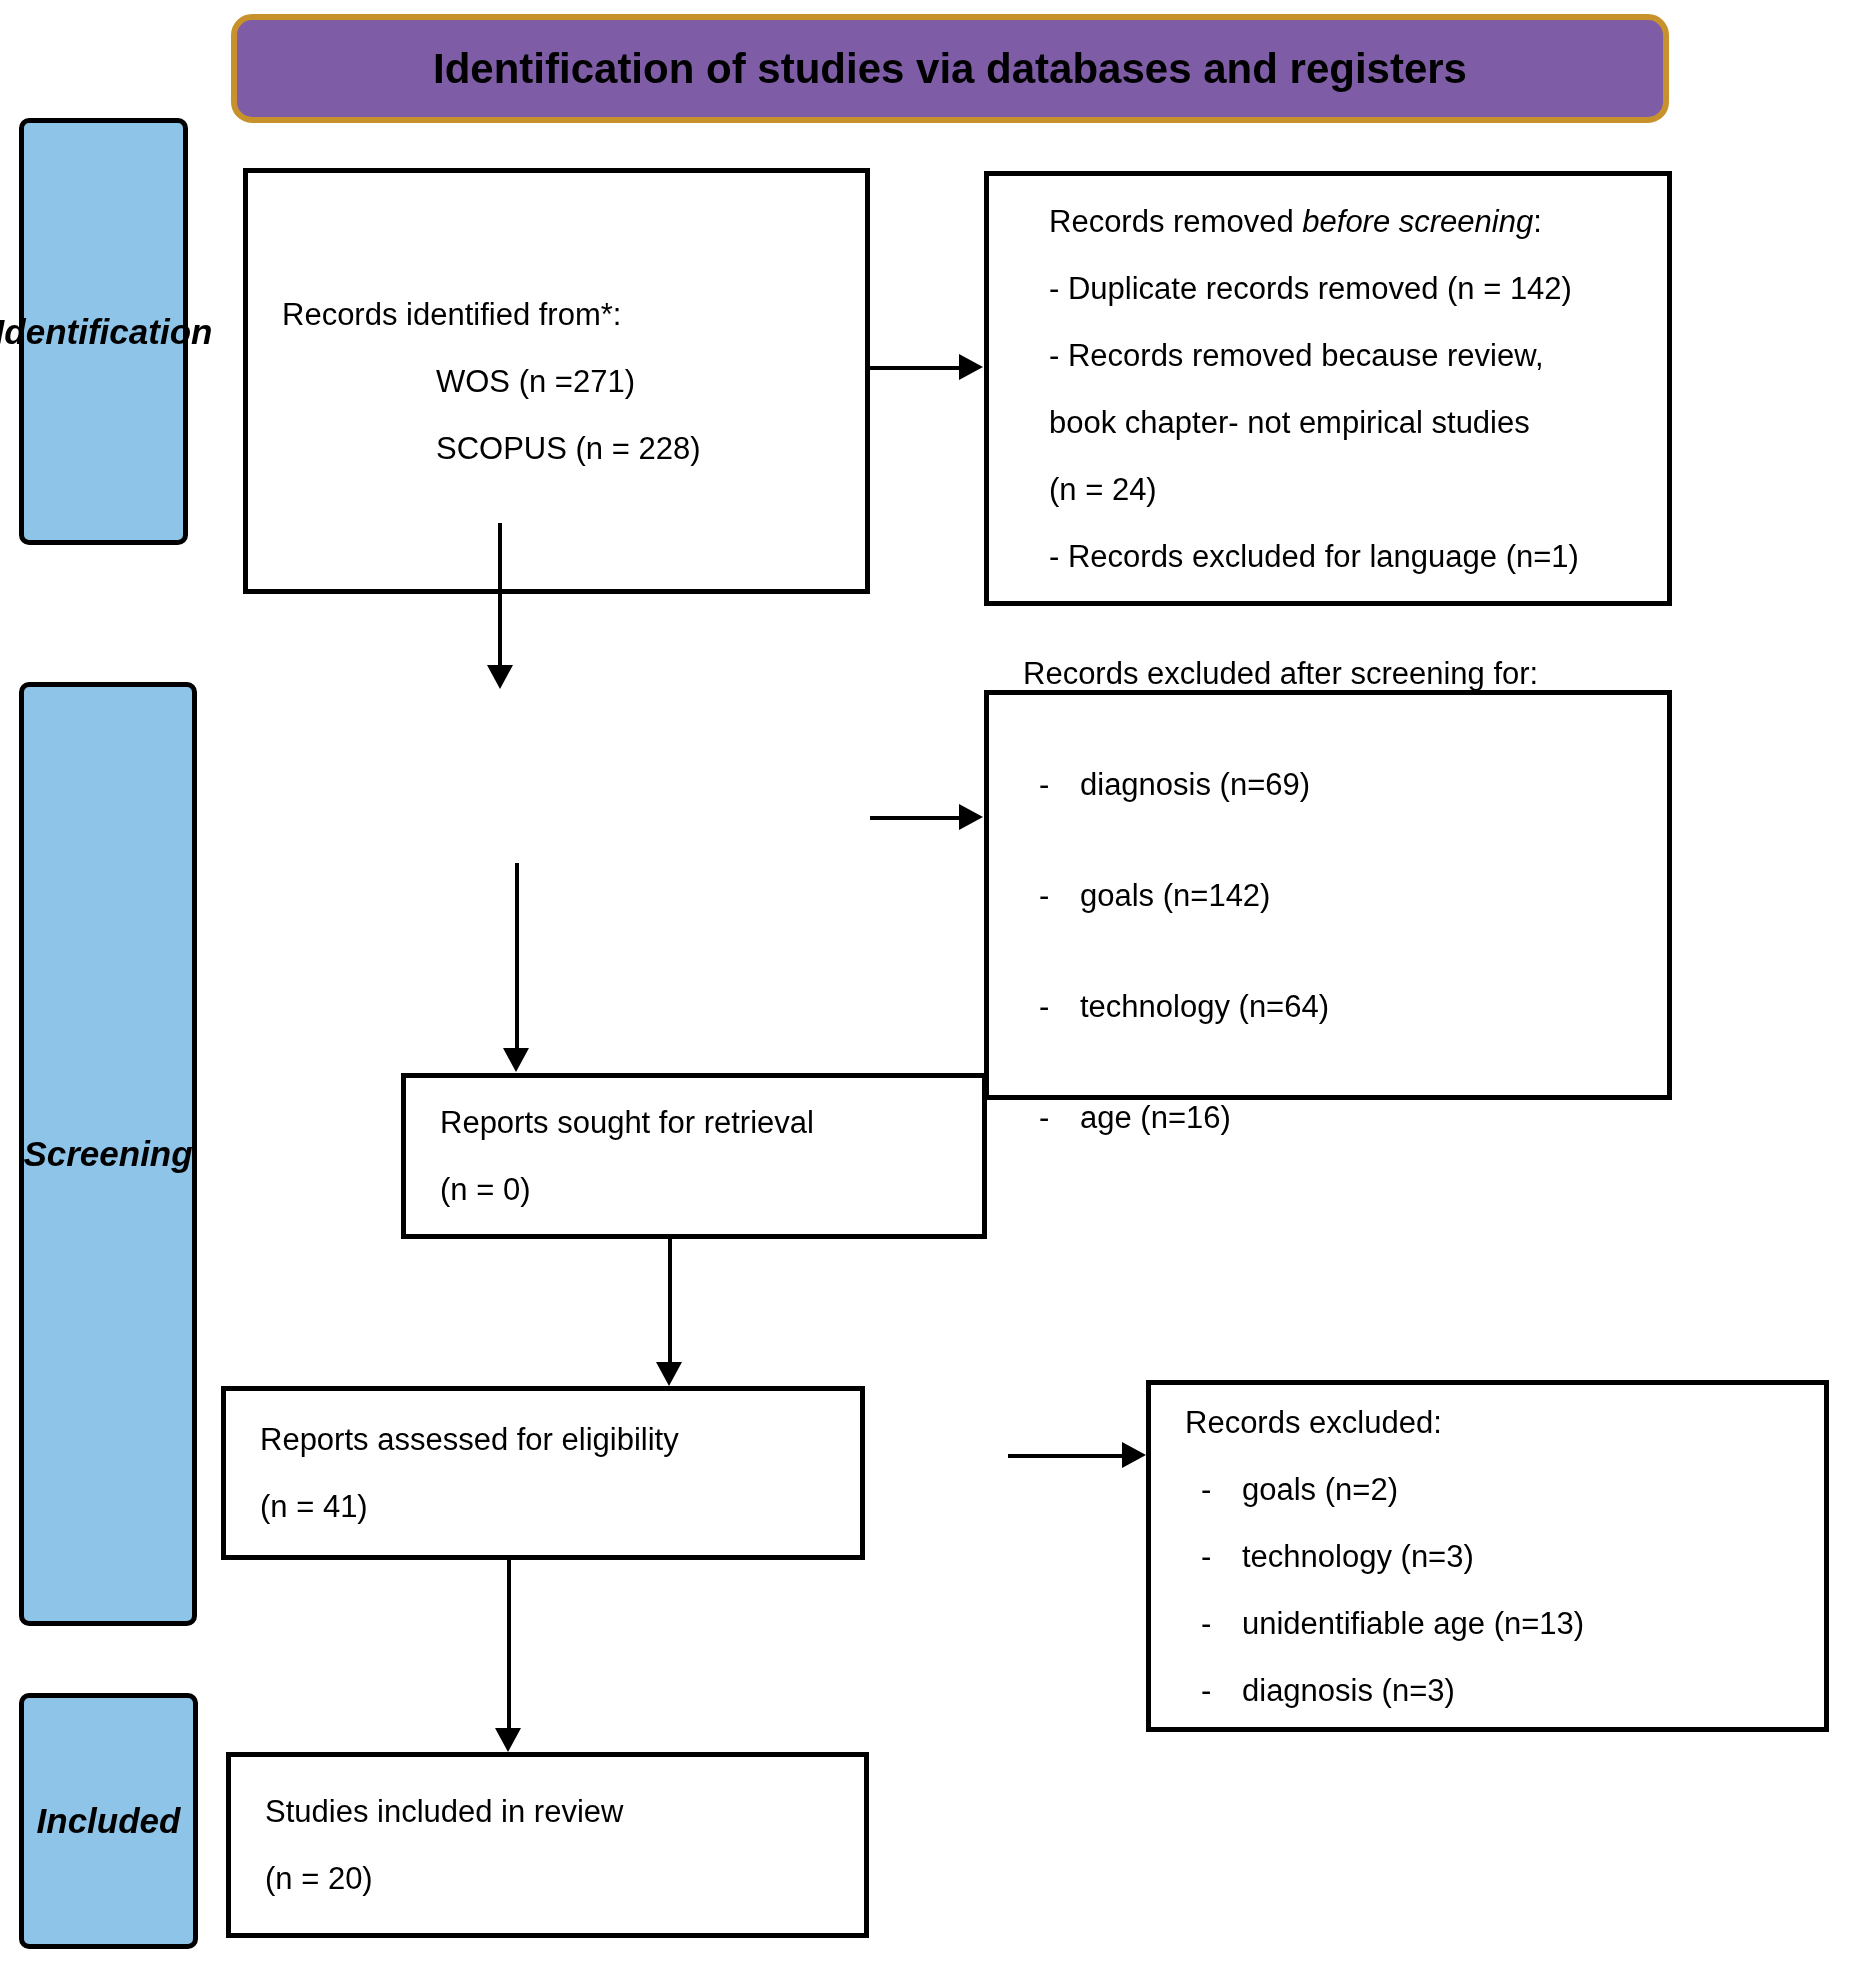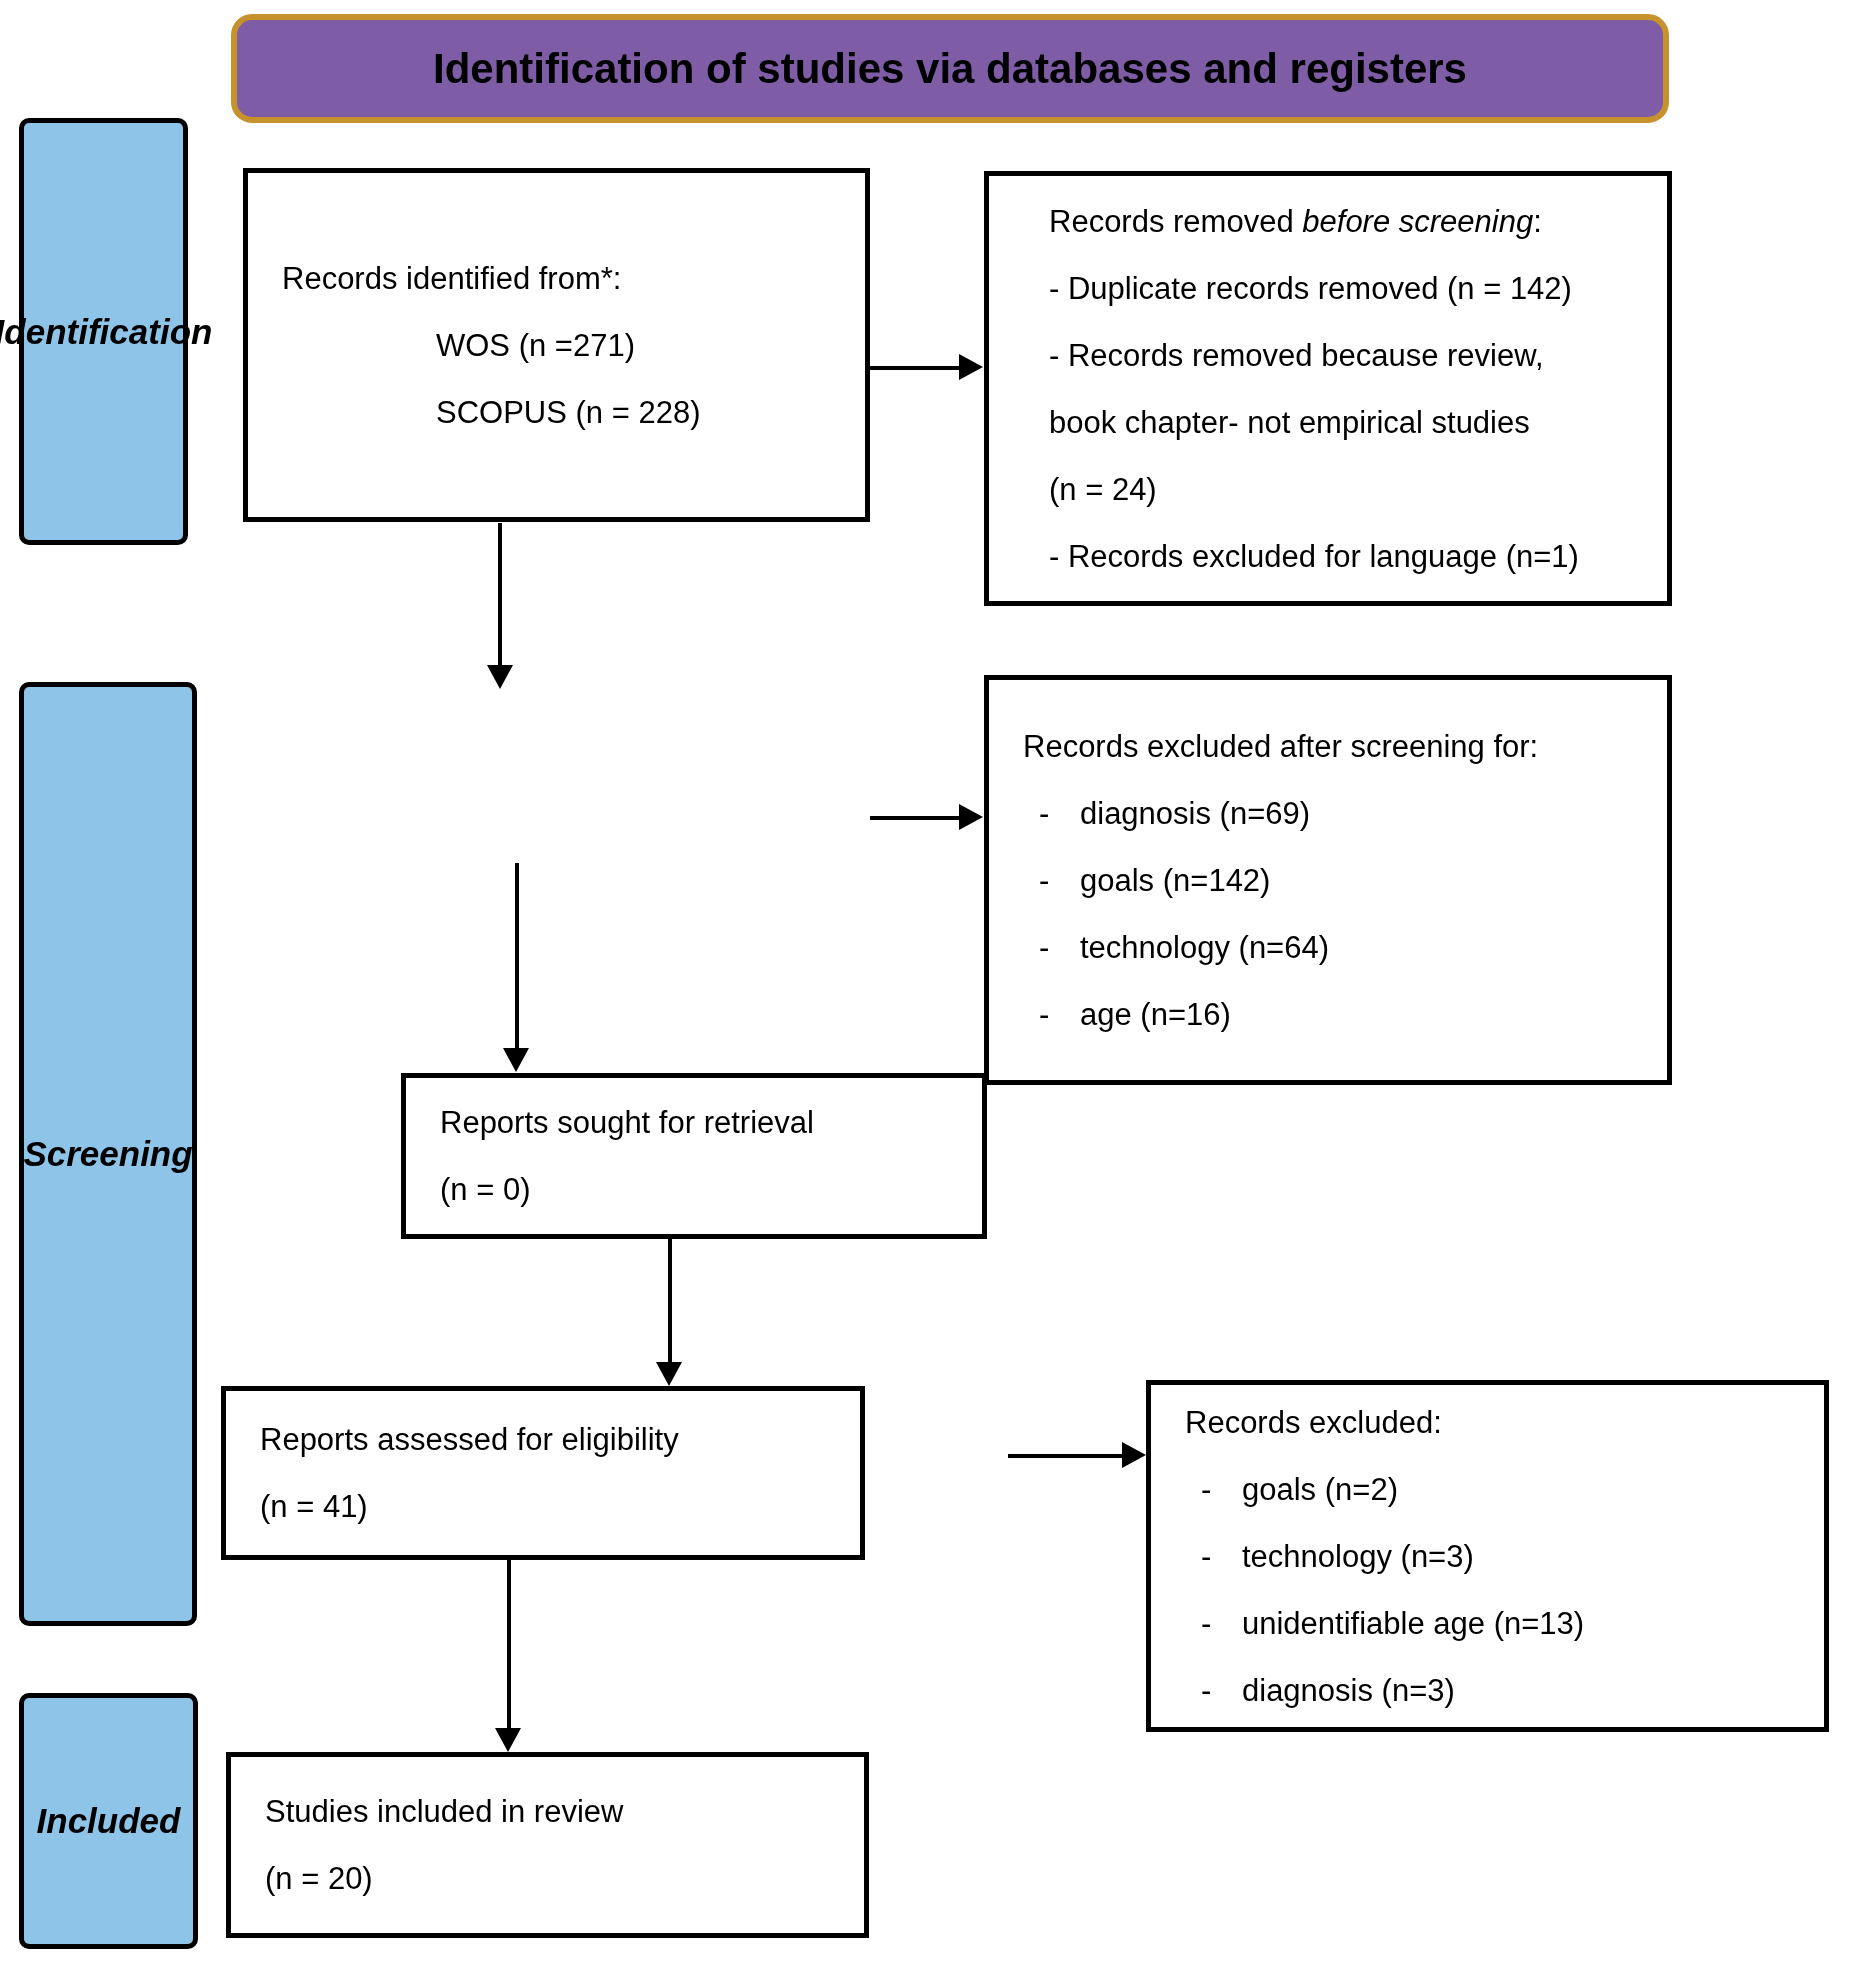--- a/index.html
+++ b/index.html
@@ -56,24 +56,24 @@
     border: 5.3px solid var(--ink);
     display: flex; flex-direction: column; justify-content: center;
     font-size: 31px; line-height: 67px;
   }
   .wbox .ln { padding-left: 34px; white-space: nowrap; }
   .wbox .ln.indent { padding-left: 188px; }
   .wbox .bullet { display: flex; padding-left: 50px; white-space: nowrap; }
   .wbox .bullet .dash { flex: 0 0 41px; width: 41px; }
   .em { font-style: italic; }
 
-  .box-records-identified  { left: 243px;  top: 168px;  width: 627px; height: 354px; }
+  .box-records-identified  { left: 243px;  top: 168px;  width: 627px; height: 426px; }
   .box-records-removed     { left: 984px; top: 171px;  width: 688px; height: 435px; padding-left: 26px; }
   .box-records-screened    { left: 221px;  top: 691px; width: 648px; height: 172px; }
-  .box-excluded-screening  { left: 984px; top: 675px; width: 688px; height: 410px; }
+  .box-excluded-screening  { left: 984px; top: 690px; width: 688px; height: 410px; gap: 44px; }
   .box-reports-sought      { left: 401px;  top: 1073px; width: 586px; height: 166px; }
   .box-reports-assessed    { left: 221px;  top: 1386px; width: 644px; height: 174px; }
   .box-records-excluded    { left: 1146px; top: 1380px; width: 683px; height: 352px; }
   .box-studies-included    { left: 226px;  top: 1752px; width: 643px; height: 186px; }
 
   
   .shaft { position: absolute; background: var(--ink); }
   .head-right {
     position: absolute; width: 0; height: 0;
     border-top: 13.5px solid transparent;

